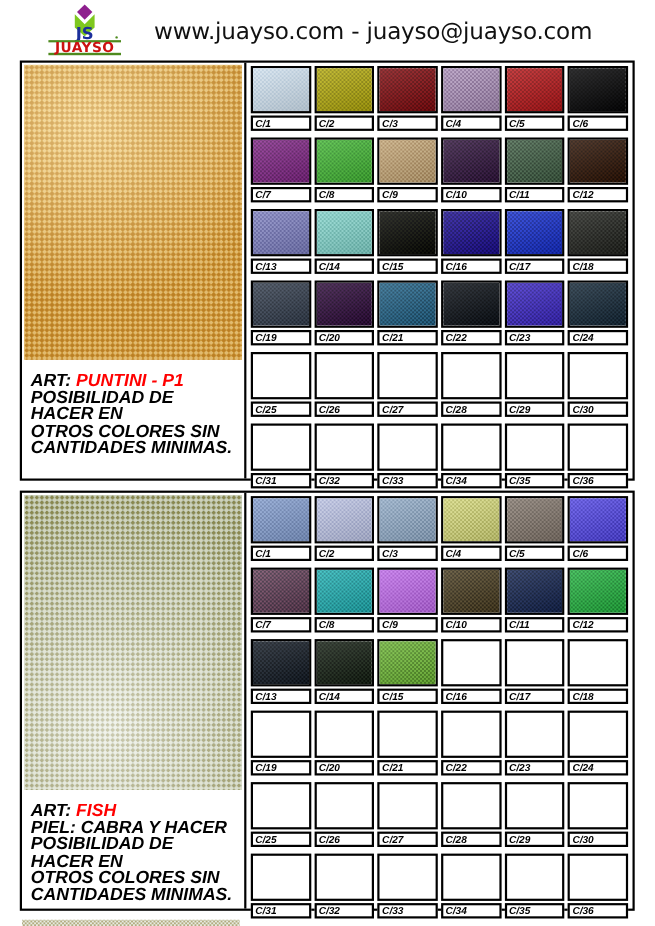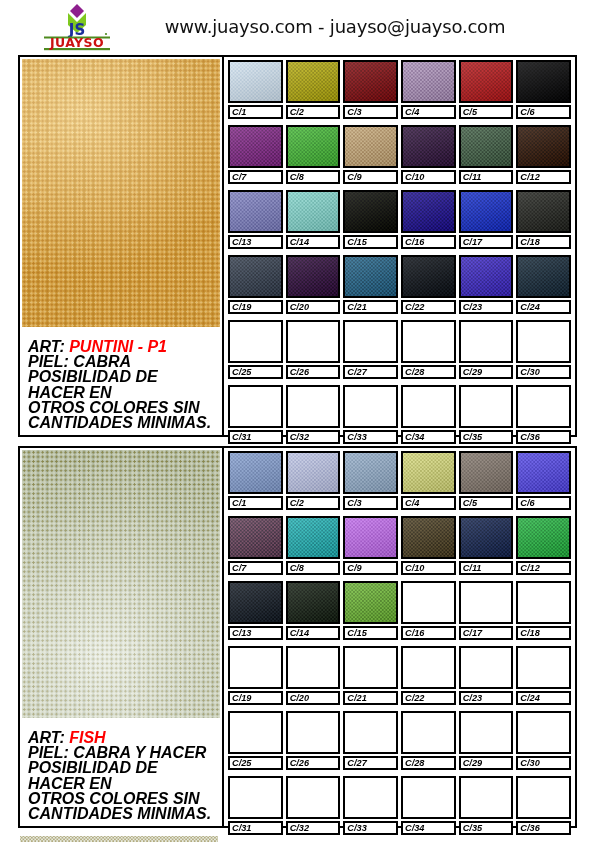--- a/index.html
+++ b/index.html
@@ -37,21 +37,21 @@
     height: 48px;
   }
 
   .header-contact {
     position: absolute;
     left: 140px;
     top: 16px;
     width: 390px;
     text-align: center;
     font-family: "DejaVu Sans", sans-serif;
-    font-size: 18px;
+    font-size: 21px;
     color: #111111;
     letter-spacing: -0.2px;
     white-space: nowrap;
   }
 
   
   .panel {
     position: absolute;
     left: 18px;
     width: 559px;
@@ -199,21 +199,20 @@
 
   <div id="panels-host">
       <div class="panel panel-1">
         <div class="panel-inner">
           <div class="photo-col">
             <div class="photo" style="background-color:#e0a83f;background-image:radial-gradient(#c4862a 38%, transparent 40%),radial-gradient(#f2cf86 38%, transparent 40%),linear-gradient(90deg, rgba(255,255,255,.10) 50%, rgba(0,0,0,.06) 50%);background-size:4.6px 4.6px,4.6px 4.6px,9.2px 100%;background-position:0 0,2.3px 2.3px,0 0;">
               <div class="tex-fill" style="background: radial-gradient(120% 80% at 30% 20%, rgba(255, 245, 210, 0.45), rgba(150, 95, 15, 0.18) 75%);"></div>
             </div>
             <div class="desc">
               <div><span>ART: </span><span class="art-val">PUNTINI - P1</span></div>
-              <div>PIEL: CABRA</div>
               <div>POSIBILIDAD DE  HACER EN</div>
               <div>OTROS COLORES SIN</div>
               <div>CANTIDADES MINIMAS.</div>
             </div>
           </div>
           <div class="grid-col">
             <div class="grid-row">
               <div class="cell">
                 <div class="chip">
                   <div class="chip-tex" style="background-color:#d7e5f0;background-image:radial-gradient(#bdd1e2 34%, transparent 36%),radial-gradient(#bdd1e2 34%, transparent 36%);background-size:3.6px 3.6px,3.6px 3.6px;background-position:0 0,1.8px 1.8px;"></div>

